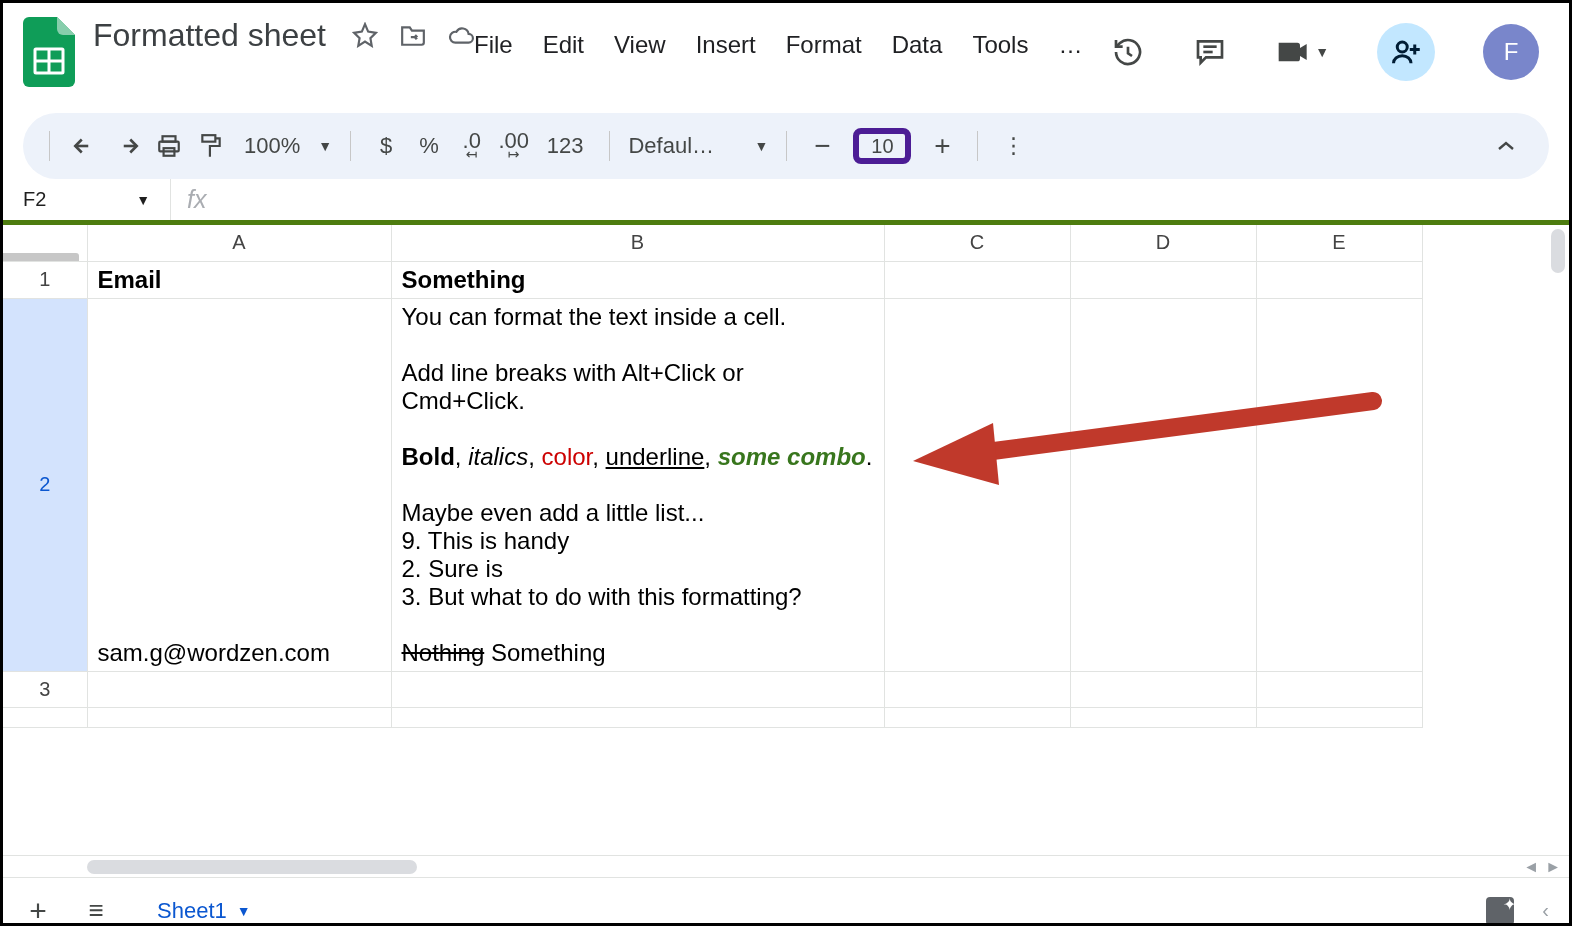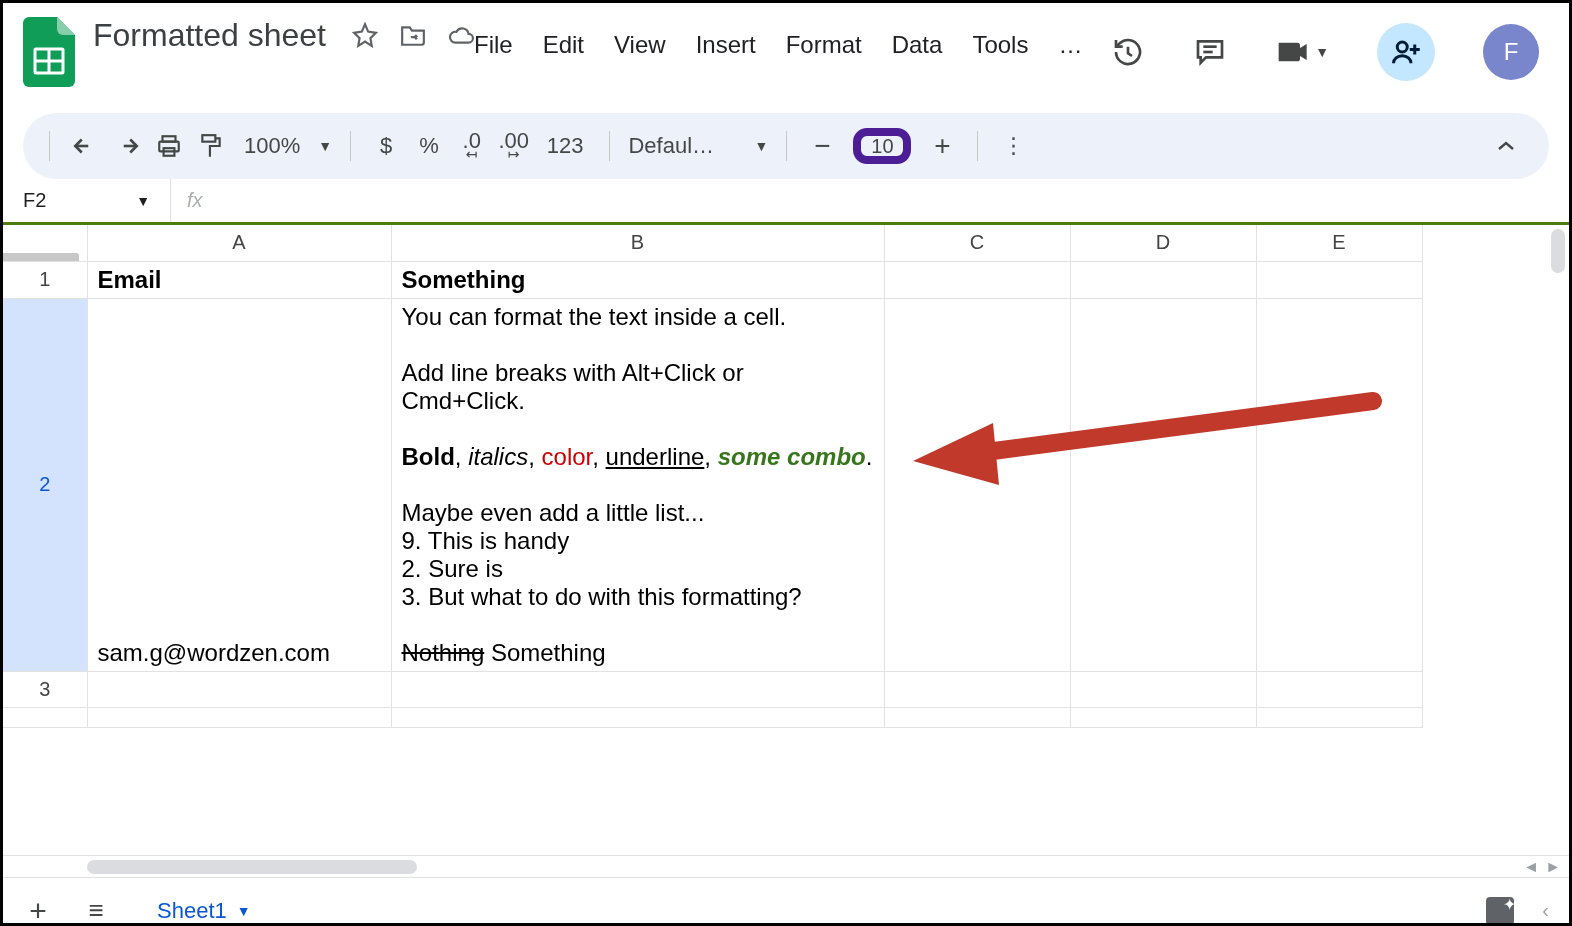--- a/index.html
+++ b/index.html
@@ -23,27 +23,27 @@
   
   .toolbar-wrap { padding:0 20px;text-align:center; }
   .toolbar { background:#edf2fa; border-radius:40px; height:66px; display:flex; align-items:center; padding:0 26px; gap:8px; color:#444746; font-size:22px;}
   .tb-sep { width:1px; height:30px; background:#c7c7c7; margin:0 10px;}
   .tb-btn { min-width:34px; height:40px; display:flex; align-items:center; justify-content:center; cursor:pointer; border-radius:6px;}
   .tb-text { padding:0 8px; }
   .zoom { display:flex; align-items:center; gap:10px;}
   .caret { font-size:14px; }
   .font-name { display:flex; align-items:center; gap:14px; width:140px; justify-content:space-between;}
   .fs-group { display:flex; align-items:center; gap:14px;}
-  .fs-box { border:8px solid #4c1d95; border-radius:14px; width:58px; height:36px; display:flex; align-items:center; justify-content:center; font-size:20px;}
+  .fs-box { border:6px solid #4c1d95; border-radius:8px; width:58px; height:36px; display:flex; align-items:center; justify-content:center; font-size:20px;}
   .toolbar .chev-up { margin-left:auto; }
 
   
-  .fx-row { display:flex; align-items:center; height:46px; border-bottom:3px solid #4d7c0f;}
+  .fx-row { display:flex; align-items:center; height:46px; border-bottom:5px solid #4d7c0f;}
   .name-box { width:168px; display:flex; align-items:center; justify-content:space-between; padding:0 20px; font-size:20px; border-right:1px solid #e1e3e1; height:100%; cursor:text;}
-  .fx-label { font-style:italic; color:#aaadb2; padding-left:16px; font-size:20px;}
+  .fx-label { font-style:italic; color:#aaadb2; padding-left:16px; font-size:25px;}
 
   
   .grid { position:relative; height:calc(926px - 110px - 66px - 46px - 68px - 6px); overflow:hidden;}
   table { border-collapse:collapse; table-layout:fixed; font-family: Arial, sans-serif; font-size:24px; color:#000;}
   th.colhdr, td.rowhdr { background:#fff; font-weight:400; color:#444; text-align:center; font-size:20px; }
   th.colhdr { height:36px; border:1px solid #e1e3e1; border-top:none;}
   th.corner { width:84px; background:#fff; border:1px solid #e1e3e1; border-top:none; border-left:none; position:relative;}
   th.corner::after { content:""; position:absolute; left:0; right:8px; bottom:0; height:8px; background:#c7c7c7; border-top-right-radius:3px;}
   td.rowhdr { width:84px; border:1px solid #e1e3e1; border-left:none;}
   td.rowhdr.sel { background:#d3e3fd; color:#0b57d0;}

